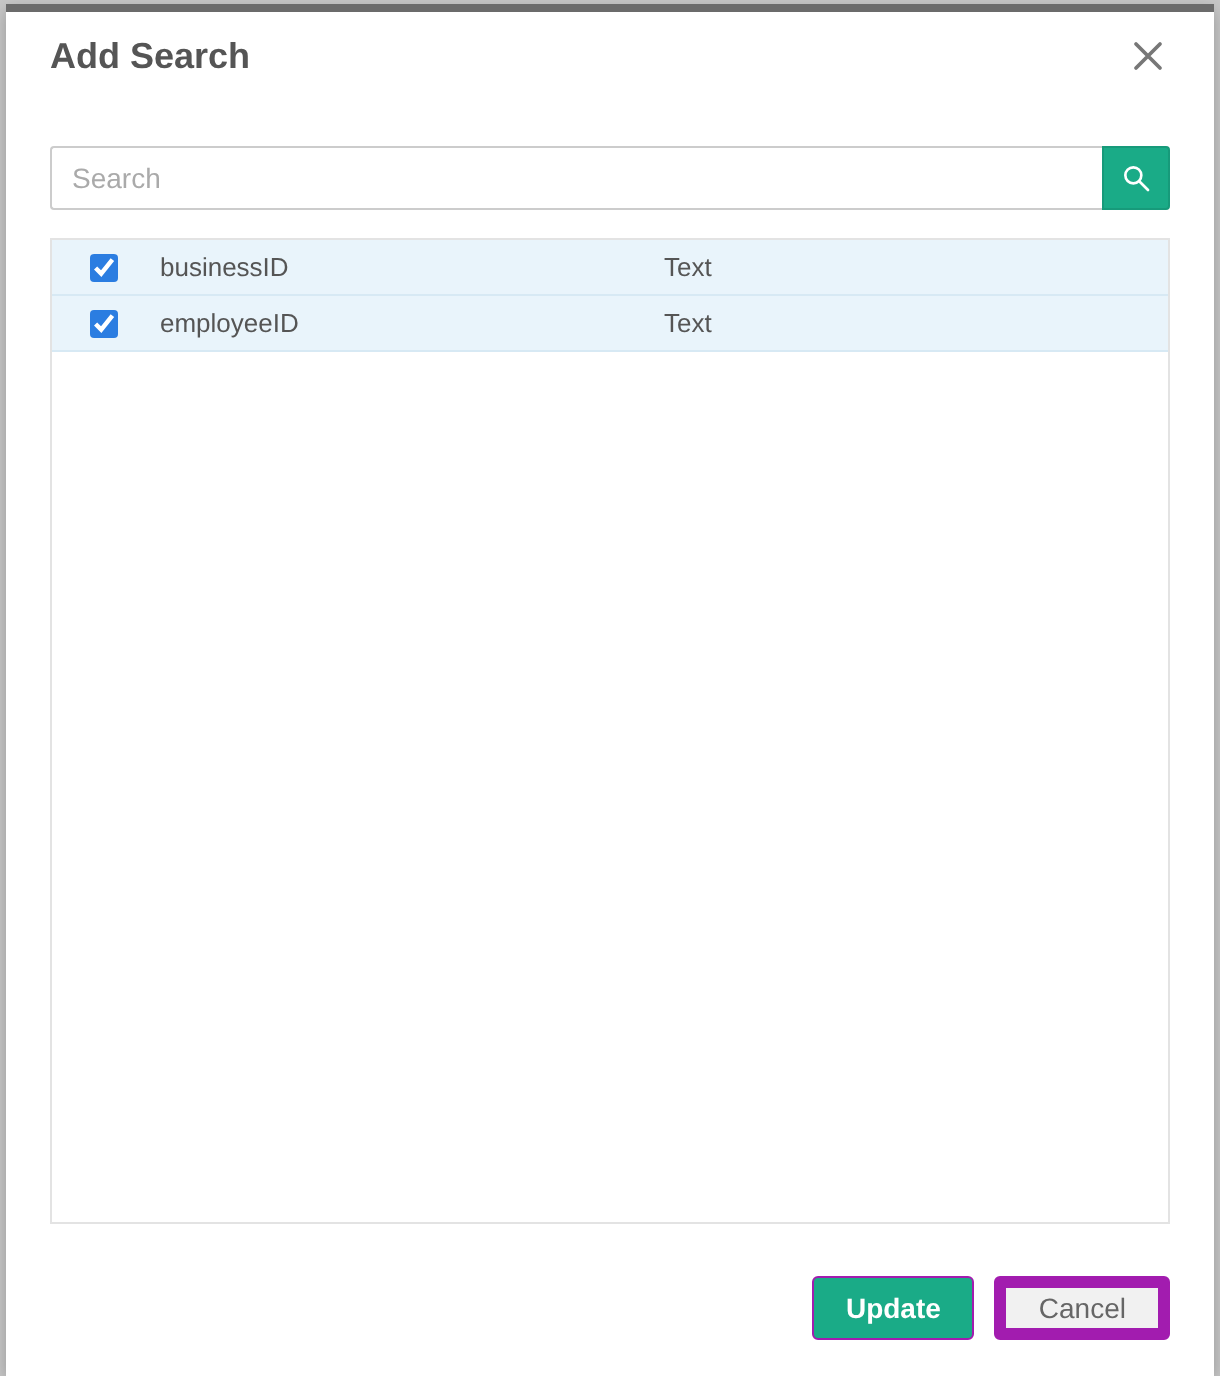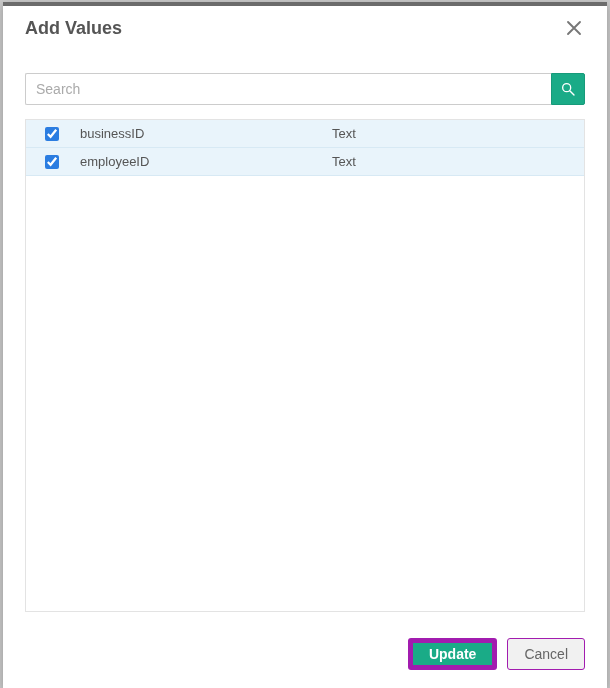--- a/index.html
+++ b/index.html
@@ -142,39 +142,39 @@
   .btn {
     height: 32px;
     padding: 0 16px;
     font-size: 14px;
     border-radius: 3px;
     cursor: pointer;
     display: inline-flex; align-items: center; justify-content: center;
   }
   .btn-primary {
     background: #1aab87;
-    border: 5px solid #a21caf;
+    border: 1px solid #a21caf;
     color: #fff;
     font-weight: 600;
   }
   .btn-secondary {
     background: #f1f1f1;
-    border: 1px solid #a21caf;
+    border: 6px solid #a21caf;
     color: #666;
   }
 </style>
 </head>
 <body>
 
 <div class="backdrop">
   <div class="modal">
     <div class="modal-top-edge"></div>
 
     <div class="modal-header">
-      <div class="modal-title">Add Values</div>
+      <div class="modal-title">Add Search</div>
       <div class="close-btn">
         <svg viewBox="0 0 24 24">
             <path d="M4 4 L20 20 M20 4 L4 20" stroke="#777" stroke-width="2.5" fill="none" stroke-linecap="round"></path>
           </svg>
       </div>
     </div>
 
     <div class="modal-body">
       <div class="search-row">
         <input class="search-input" type="text" placeholder="Search" style="">

